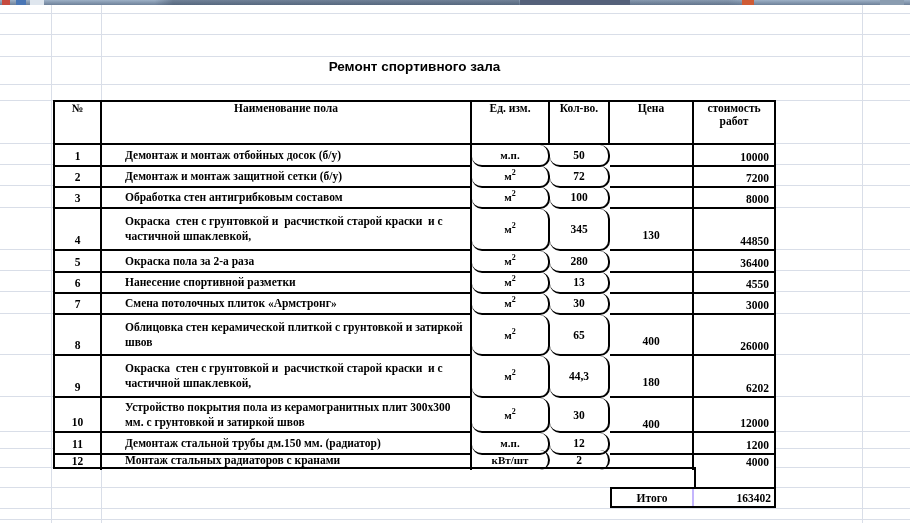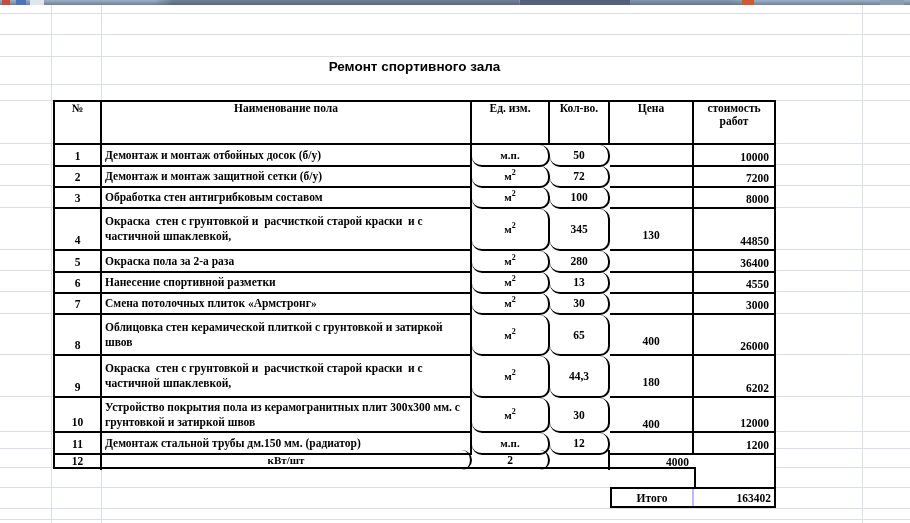--- a/index.html
+++ b/index.html
@@ -30,21 +30,21 @@
   .t-header,.t-row{display:grid;grid-template-columns:47px 370px 78px 60px 84px 80px;}
   .cell{box-sizing:border-box;border-right:2px solid #000;display:flex;overflow:hidden;}
   .cell:last-child{border-right:none;}
   .t-header .cell{border-bottom:2px solid #000;justify-content:center;
                   text-align:center;font-size:11.5px;line-height:13px;padding-bottom:0;}
   .t-header{height:43px;}
   .t-row .cell{border-bottom:2px solid #000;font-size:11.5px;}
   .t-row:last-child .cell{border-bottom:none;}
   .c-num{align-items:flex-end;justify-content:center;padding-bottom:3px;}
   .c-name{align-items:center;justify-content:flex-start;padding:1px 3px;}
-  .c-name span{white-space:pre-wrap;line-height:15px;font-size:11.5px;}
+  .c-name span{white-space:pre-wrap;line-height:15px;font-size:11.5px;margin-left:20px;}
   .c-unit,.c-qty{align-items:center;justify-content:center;border-radius:10px;}
   .c-unit span{font-size:11px;}
   .c-unit sup{font-size:8px;line-height:0;}
   .c-price{align-items:flex-start;justify-content:center;padding-top:20px;}
   .c-cost{align-items:flex-end;justify-content:flex-end;padding:0 5px 2px 0;}
 
   
   .empty-cost-box{position:absolute;left:694px;top:467px;width:82px;height:20px;box-sizing:border-box;
                   border-left:2px solid #000;border-right:2px solid #000;background:#fff;}
   .total-row{position:absolute;left:610px;top:487px;width:166px;height:21px;box-sizing:border-box;
@@ -336,20 +336,23 @@
             <span>100</span>
           </div>
           <div class="cell c-cost">
             <span>1200</span>
           </div>
         </div>
         <div class="t-row" style="height: 17px;">
           <div class="cell c-num">
             <span>12</span>
           </div>
+          <div class="cell c-name">
+            <span>Монтаж стальных радиаторов с кранами</span>
+          </div>
           <div class="cell c-unit">
             <span>кВт/шт</span>
           </div>
           <div class="cell c-qty">
             <span>2</span>
           </div>
           <div class="cell c-price">
             <span>2000</span>
           </div>
           <div class="cell c-cost">

